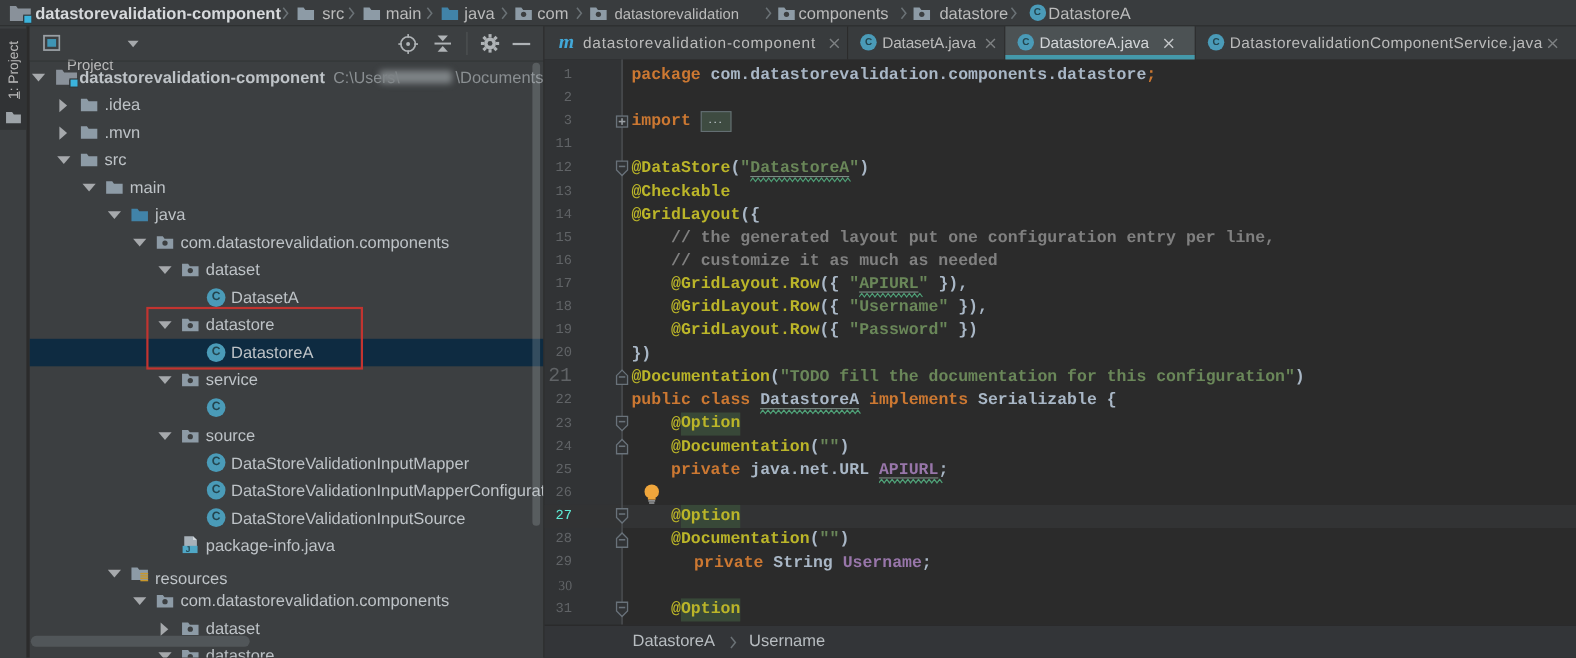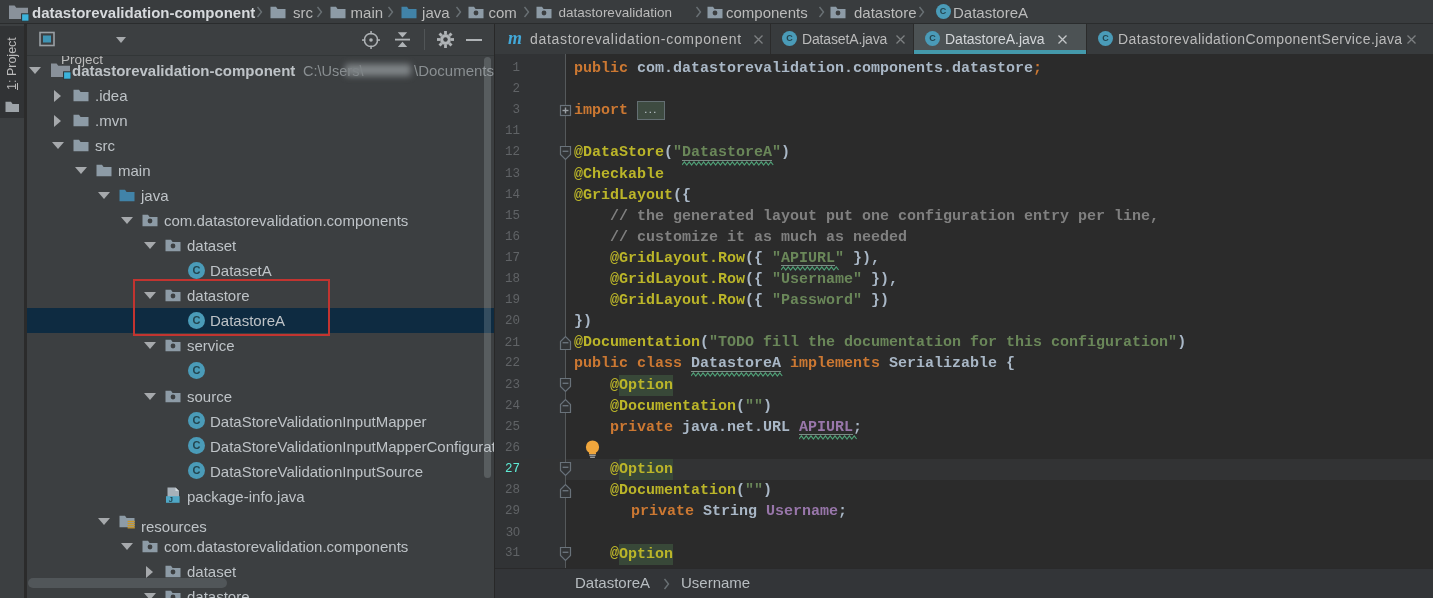--- a/index.html
+++ b/index.html
@@ -279,30 +279,30 @@
 <div class="abs" style="left:495px;top:121.30000000000001px;width:25px;height:21.1px;line-height:21.1px;font-family:'Liberation Mono',monospace;font-size:12.5px;color:#606366;text-align:right;">11</div>
 <div class="abs" style="left:495px;top:142.4px;width:25px;height:21.1px;line-height:21.1px;font-family:'Liberation Mono',monospace;font-size:12.5px;color:#606366;text-align:right;">12</div>
 <div class="abs" style="left:495px;top:163.5px;width:25px;height:21.1px;line-height:21.1px;font-family:'Liberation Mono',monospace;font-size:12.5px;color:#606366;text-align:right;">13</div>
 <div class="abs" style="left:495px;top:184.60000000000002px;width:25px;height:21.1px;line-height:21.1px;font-family:'Liberation Mono',monospace;font-size:12.5px;color:#606366;text-align:right;">14</div>
 <div class="abs" style="left:495px;top:205.70000000000002px;width:25px;height:21.1px;line-height:21.1px;font-family:'Liberation Mono',monospace;font-size:12.5px;color:#606366;text-align:right;">15</div>
 <div class="abs" style="left:495px;top:226.8px;width:25px;height:21.1px;line-height:21.1px;font-family:'Liberation Mono',monospace;font-size:12.5px;color:#606366;text-align:right;">16</div>
 <div class="abs" style="left:495px;top:247.9px;width:25px;height:21.1px;line-height:21.1px;font-family:'Liberation Mono',monospace;font-size:12.5px;color:#606366;text-align:right;">17</div>
 <div class="abs" style="left:495px;top:269.0px;width:25px;height:21.1px;line-height:21.1px;font-family:'Liberation Mono',monospace;font-size:12.5px;color:#606366;text-align:right;">18</div>
 <div class="abs" style="left:495px;top:290.1px;width:25px;height:21.1px;line-height:21.1px;font-family:'Liberation Mono',monospace;font-size:12.5px;color:#606366;text-align:right;">19</div>
 <div class="abs" style="left:495px;top:311.20000000000005px;width:25px;height:21.1px;line-height:21.1px;font-family:'Liberation Mono',monospace;font-size:12.5px;color:#606366;text-align:right;">20</div>
-<div class="abs" style="left:495px;top:332.3px;width:25px;height:21.1px;line-height:21.1px;font-family:'Liberation Mono',monospace;font-size:13px;color:#606366;text-align:right;">21</div>
+<div class="abs" style="left:495px;top:332.3px;width:25px;height:21.1px;line-height:21.1px;font-family:'Liberation Mono',monospace;font-size:18px;color:#606366;text-align:right;">21</div>
 <div class="abs" style="left:495px;top:353.40000000000003px;width:25px;height:21.1px;line-height:21.1px;font-family:'Liberation Mono',monospace;font-size:12.5px;color:#606366;text-align:right;">22</div>
 <div class="abs" style="left:495px;top:374.5px;width:25px;height:21.1px;line-height:21.1px;font-family:'Liberation Mono',monospace;font-size:12.5px;color:#606366;text-align:right;">23</div>
 <div class="abs" style="left:495px;top:395.6px;width:25px;height:21.1px;line-height:21.1px;font-family:'Liberation Mono',monospace;font-size:12.5px;color:#606366;text-align:right;">24</div>
 <div class="abs" style="left:495px;top:416.70000000000005px;width:25px;height:21.1px;line-height:21.1px;font-family:'Liberation Mono',monospace;font-size:12.5px;color:#606366;text-align:right;">25</div>
 <div class="abs" style="left:495px;top:437.8px;width:25px;height:21.1px;line-height:21.1px;font-family:'Liberation Mono',monospace;font-size:12.5px;color:#606366;text-align:right;">26</div>
 <div class="abs" style="left:495px;top:458.90000000000003px;width:25px;height:21.1px;line-height:21.1px;font-family:'Liberation Mono',monospace;font-size:12.5px;color:#5eead4;text-align:right;">27</div>
 <div class="abs" style="left:495px;top:480.0px;width:25px;height:21.1px;line-height:21.1px;font-family:'Liberation Mono',monospace;font-size:12.5px;color:#606366;text-align:right;">28</div>
 <div class="abs" style="left:495px;top:501.1px;width:25px;height:21.1px;line-height:21.1px;font-family:'Liberation Mono',monospace;font-size:12.5px;color:#606366;text-align:right;">29</div>
-<div class="abs" style="left:495px;top:522.2px;width:25px;height:21.1px;line-height:21.1px;font-family:Liberation Sans, sans-serif;font-size:12.5px;color:#606366;text-align:right;">30</div>
+<div class="abs" style="left:495px;top:522.2px;width:25px;height:21.1px;line-height:21.1px;font-family:Liberation Serif, serif;font-size:12.5px;color:#606366;text-align:right;">30</div>
 <div class="abs" style="left:495px;top:543.3px;width:25px;height:21.1px;line-height:21.1px;font-family:'Liberation Mono',monospace;font-size:12.5px;color:#606366;text-align:right;">31</div>
 <svg style="position:absolute;left:559px;top:104.2px;" width="13" height="13" viewBox="0 0 13 13">
     <rect x="1.5" y="1.5" width="10" height="10" fill="#313335" stroke="#69727a" stroke-width="1.2"></rect>
     <rect x="3.5" y="5.8" width="6" height="1.4" fill="#9aa0a5"></rect>
     <rect x="5.8" y="3.5" width="1.4" height="6" fill="#9aa0a5"></rect>
   </svg>
 <svg style="position:absolute;left:559px;top:144.9px;" width="13" height="16" viewBox="0 0 13 16">
     <path d="M1.5 1.5 H11.5 V9.5 L6.5 14.5 L1.5 9.5 Z" fill="#313335" stroke="#69727a" stroke-width="1.2"></path>
     <rect x="3.6" y="5.6" width="5.8" height="1.4" fill="#69727a"></rect>
   </svg>
@@ -323,21 +323,21 @@
     <rect x="3.6" y="5.6" width="5.8" height="1.4" fill="#69727a"></rect>
   </svg>
 <svg style="position:absolute;left:559px;top:482.5px;" width="13" height="16" viewBox="0 0 13 16">
     <path d="M1.5 14.5 H11.5 V6.5 L6.5 1.5 L1.5 6.5 Z" fill="#313335" stroke="#69727a" stroke-width="1.2"></path>
     <rect x="3.6" y="7.0" width="5.8" height="1.4" fill="#69727a"></rect>
   </svg>
 <svg style="position:absolute;left:559px;top:545.8px;" width="13" height="16" viewBox="0 0 13 16">
     <path d="M1.5 1.5 H11.5 V9.5 L6.5 14.5 L1.5 9.5 Z" fill="#313335" stroke="#69727a" stroke-width="1.2"></path>
     <rect x="3.6" y="5.6" width="5.8" height="1.4" fill="#69727a"></rect>
   </svg>
-<div class="abs code" style="left:574px;top:58.0px;height:21.1px;line-height:21.1px;color:#a9b7c6;"><span style="color:#cc7832">public</span><span style="color:#a9b7c6"> com.datastorevalidation.components.datastore</span><span style="color:#cc7832">;</span></div>
+<div class="abs code" style="left:574px;top:58.0px;height:21.1px;line-height:21.1px;color:#a9b7c6;"><span style="color:#cc7832">package</span><span style="color:#a9b7c6"> com.datastorevalidation.components.datastore</span><span style="color:#cc7832">;</span></div>
 <div class="abs code" style="left:574px;top:79.1px;height:21.1px;line-height:21.1px;color:#a9b7c6;"></div>
 <div class="abs code" style="left:574px;top:100.2px;height:21.1px;line-height:21.1px;color:#a9b7c6;"><span style="color:#cc7832">import</span></div>
 <div class="abs code" style="left:574px;top:121.30000000000001px;height:21.1px;line-height:21.1px;color:#a9b7c6;"></div>
 <div class="abs code" style="left:574px;top:142.4px;height:21.1px;line-height:21.1px;color:#a9b7c6;"><span style="color:#bbb529">@DataStore</span><span style="color:#a9b7c6">(</span><span style="color:#6a8759">"DatastoreA"</span><span style="color:#a9b7c6">)</span></div>
 <div class="abs code" style="left:574px;top:163.5px;height:21.1px;line-height:21.1px;color:#a9b7c6;"><span style="color:#bbb529">@Checkable</span></div>
 <div class="abs code" style="left:574px;top:184.60000000000002px;height:21.1px;line-height:21.1px;color:#a9b7c6;"><span style="color:#bbb529">@GridLayout</span><span style="color:#a9b7c6">({</span></div>
 <div class="abs code" style="left:574px;top:205.70000000000002px;height:21.1px;line-height:21.1px;color:#a9b7c6;"><span style="color:#808080">    // the generated layout put one configuration entry per line,</span></div>
 <div class="abs code" style="left:574px;top:226.8px;height:21.1px;line-height:21.1px;color:#a9b7c6;"><span style="color:#808080">    // customize it as much as needed</span></div>
 <div class="abs code" style="left:574px;top:247.9px;height:21.1px;line-height:21.1px;color:#a9b7c6;">    <span style="color:#bbb529">@GridLayout.Row</span><span style="color:#a9b7c6">({ </span><span style="color:#6a8759">"APIURL"</span><span style="color:#a9b7c6"> }),</span></div>
 <div class="abs code" style="left:574px;top:269.0px;height:21.1px;line-height:21.1px;color:#a9b7c6;">    <span style="color:#bbb529">@GridLayout.Row</span><span style="color:#a9b7c6">({ </span><span style="color:#6a8759">"Username"</span><span style="color:#a9b7c6"> }),</span></div>

